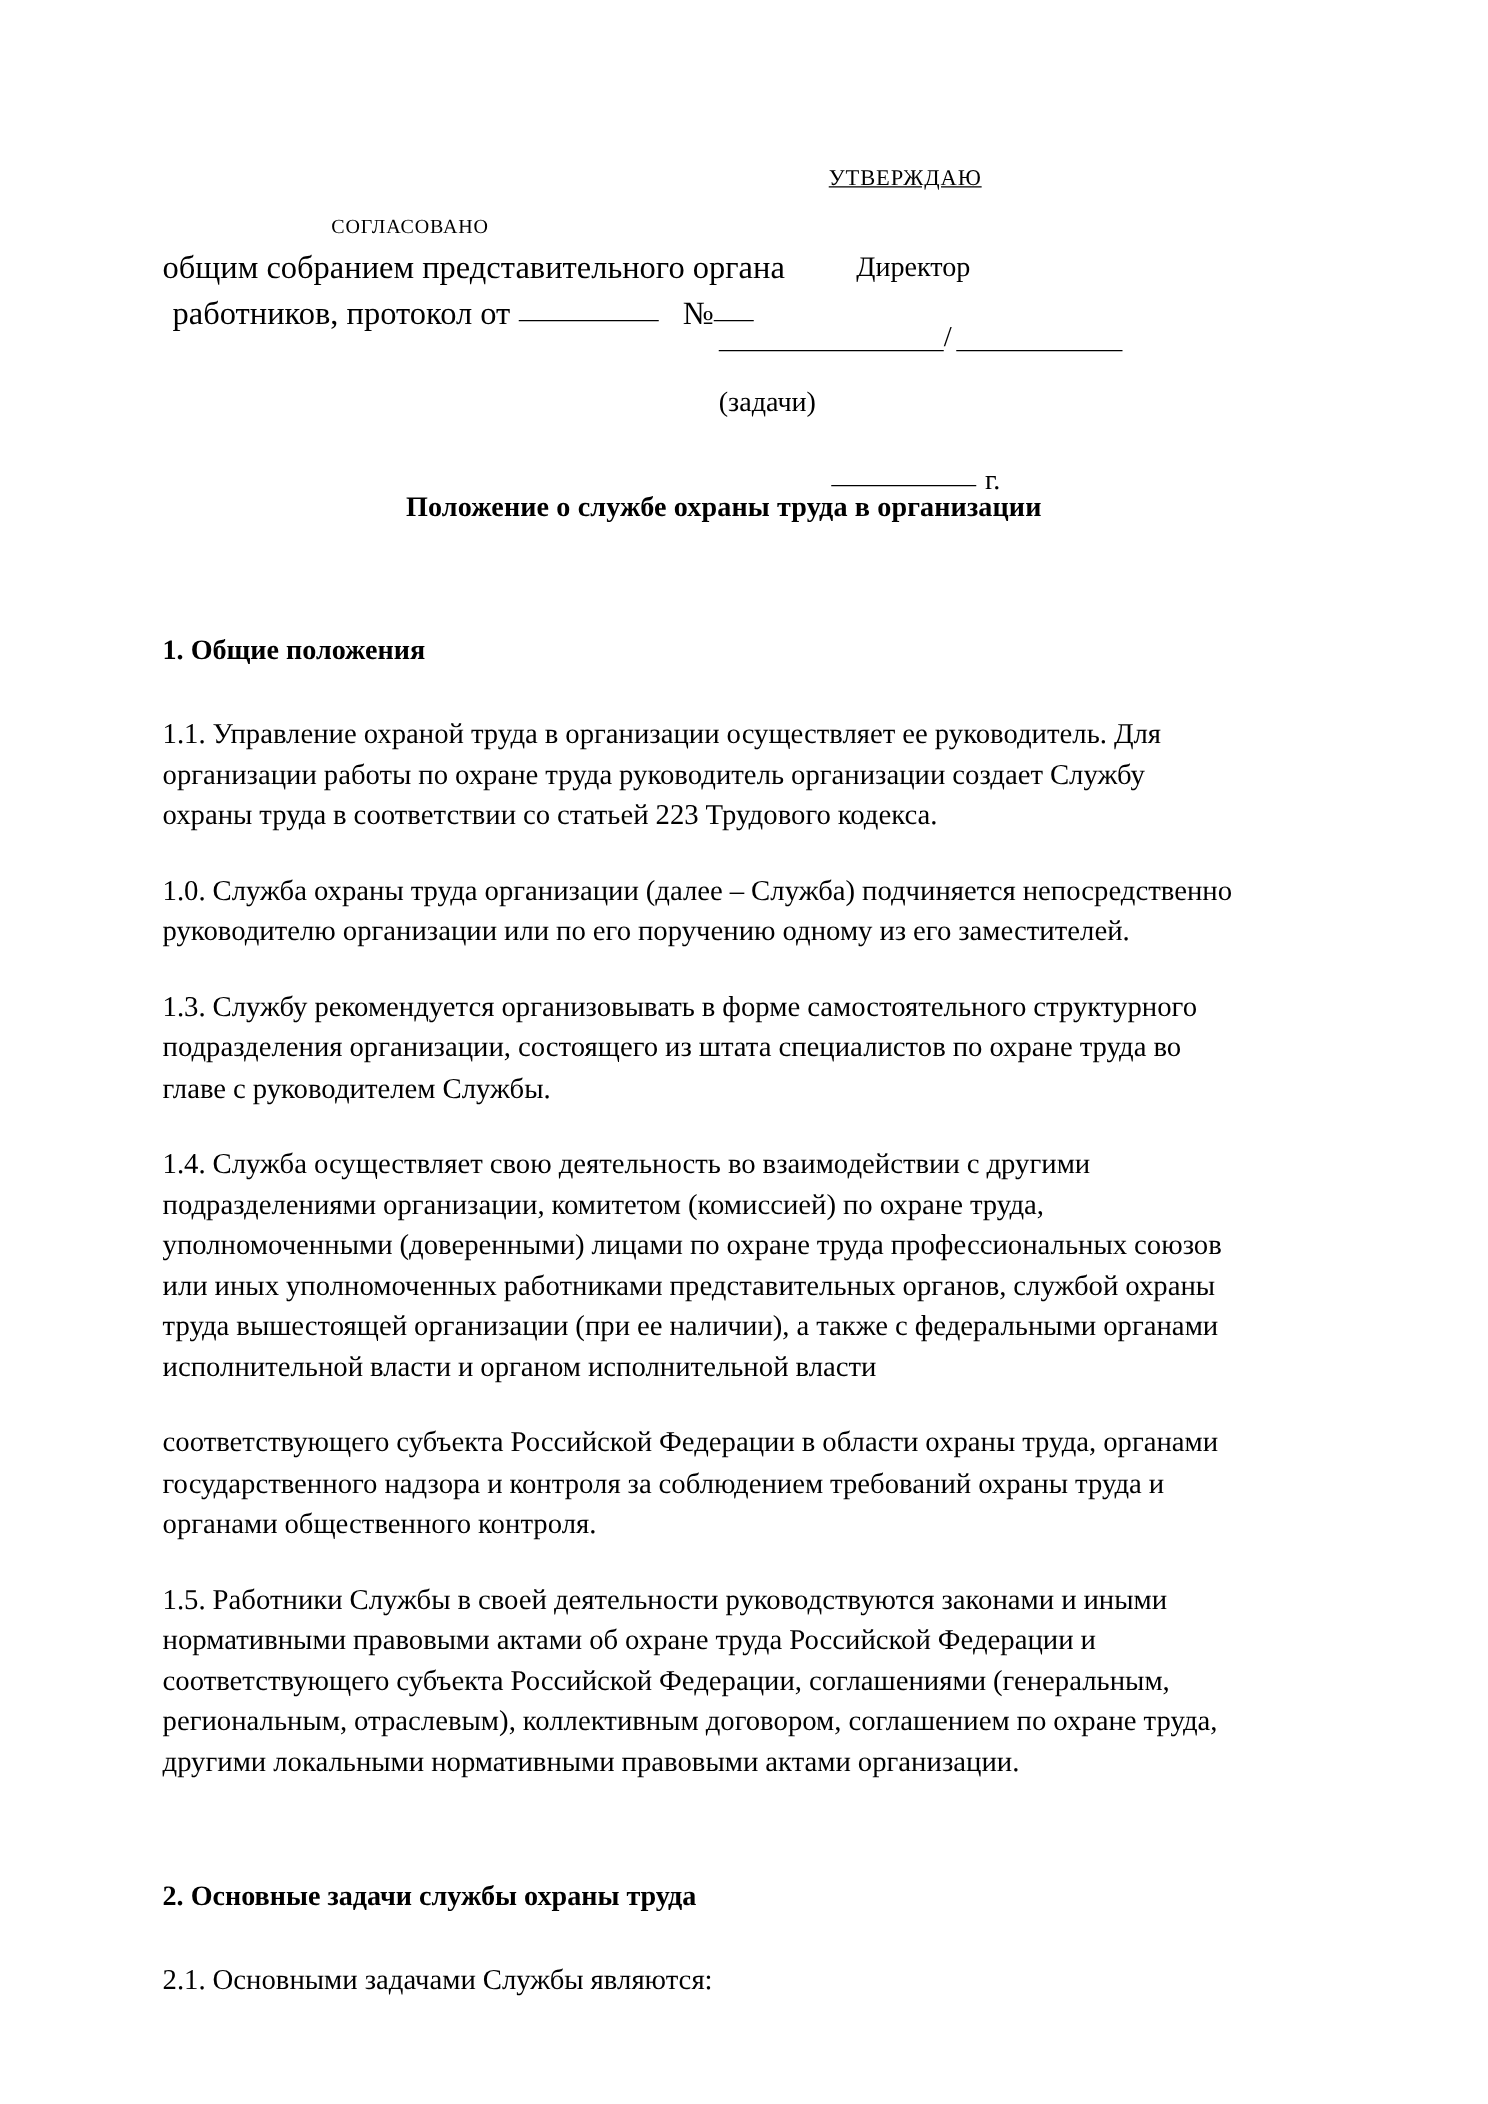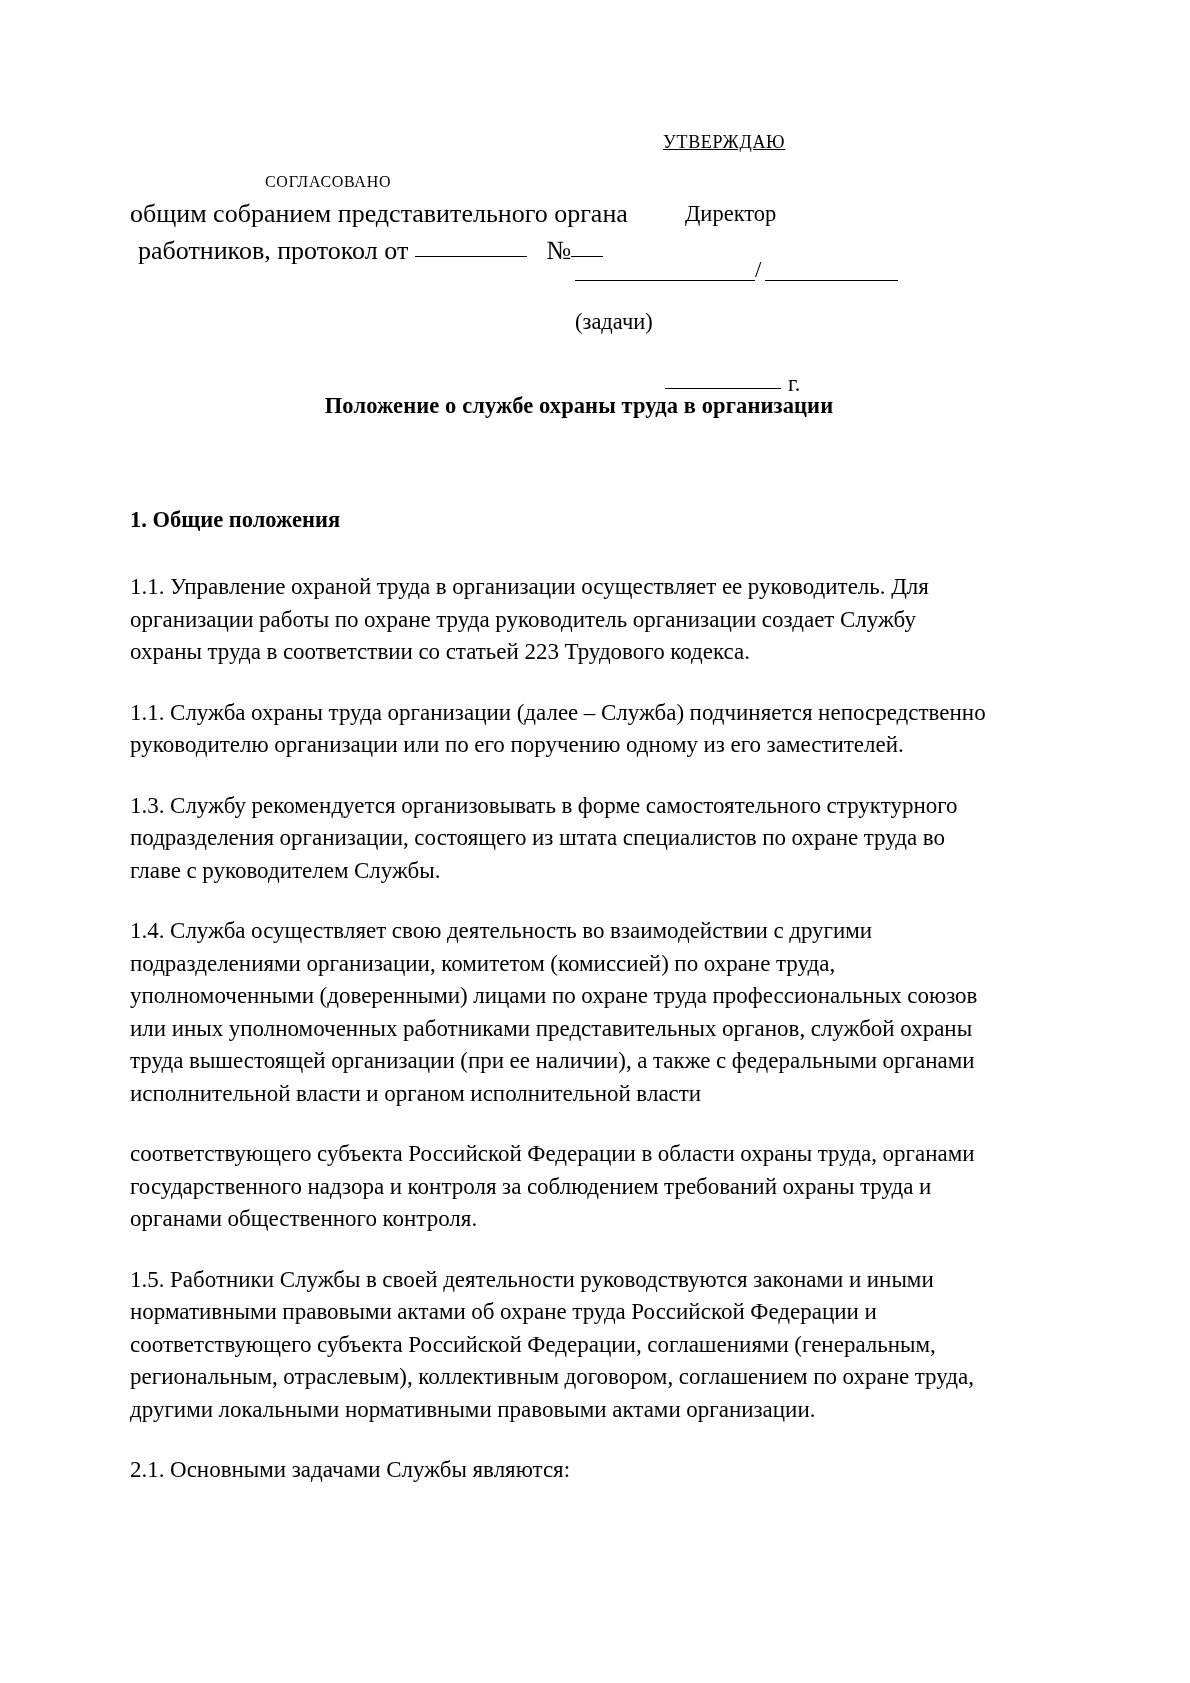--- a/index.html
+++ b/index.html
@@ -213,23 +213,24 @@
     </div>
   </div>
 
   <div class="doc-title">Положение о службе охраны труда в организации</div>
 
   <div class="content">
 
     <h2 class="section-heading">1. Общие положения</h2>
 
     <p class="para">1.1. Управление охраной труда в организации осуществляет ее руководитель. Для организации работы по охране труда руководитель организации создает Службу охраны труда в соответствии со статьей 223 Трудового кодекса.</p>
-    <p class="para">1.1. Служба охраны труда организации (далее – Служба) подчиняется непосредственно руководителю организации или по его поручению одному из его заместителей.</p>
+    <p class="para">1.0. Служба охраны труда организации (далее – Служба) подчиняется непосредственно руководителю организации или по его поручению одному из его заместителей.</p>
     <p class="para">1.3. Службу рекомендуется организовывать в форме самостоятельного структурного подразделения организации, состоящего из штата специалистов по охране труда во главе с руководителем Службы.</p>
     <p class="para">1.4. Служба осуществляет свою деятельность во взаимодействии с другими подразделениями организации, комитетом (комиссией) по охране труда, уполномоченными (доверенными) лицами по охране труда профессиональных союзов или иных уполномоченных работниками представительных органов, службой охраны труда вышестоящей организации (при ее наличии), а также с федеральными органами исполнительной власти и органом исполнительной власти</p>
     <p class="para">соответствующего субъекта Российской Федерации в области охраны труда, органами государственного надзора и контроля за соблюдением требований охраны труда и органами общественного контроля.</p>
     <p class="para">1.5. Работники Службы в своей деятельности руководствуются законами и иными нормативными правовыми актами об охране труда Российской Федерации и соответствующего субъекта Российской Федерации, соглашениями (генеральным, региональным, отраслевым), коллективным договором, соглашением по охране труда, другими локальными нормативными правовыми актами организации.</p>
 
+    <h2 class="section-heading second">2. Основные задачи службы охраны труда</h2>
 
     <p class="para">2.1. Основными задачами Службы являются:</p>
   </div>
 
 </div>
 
 </body></html>

